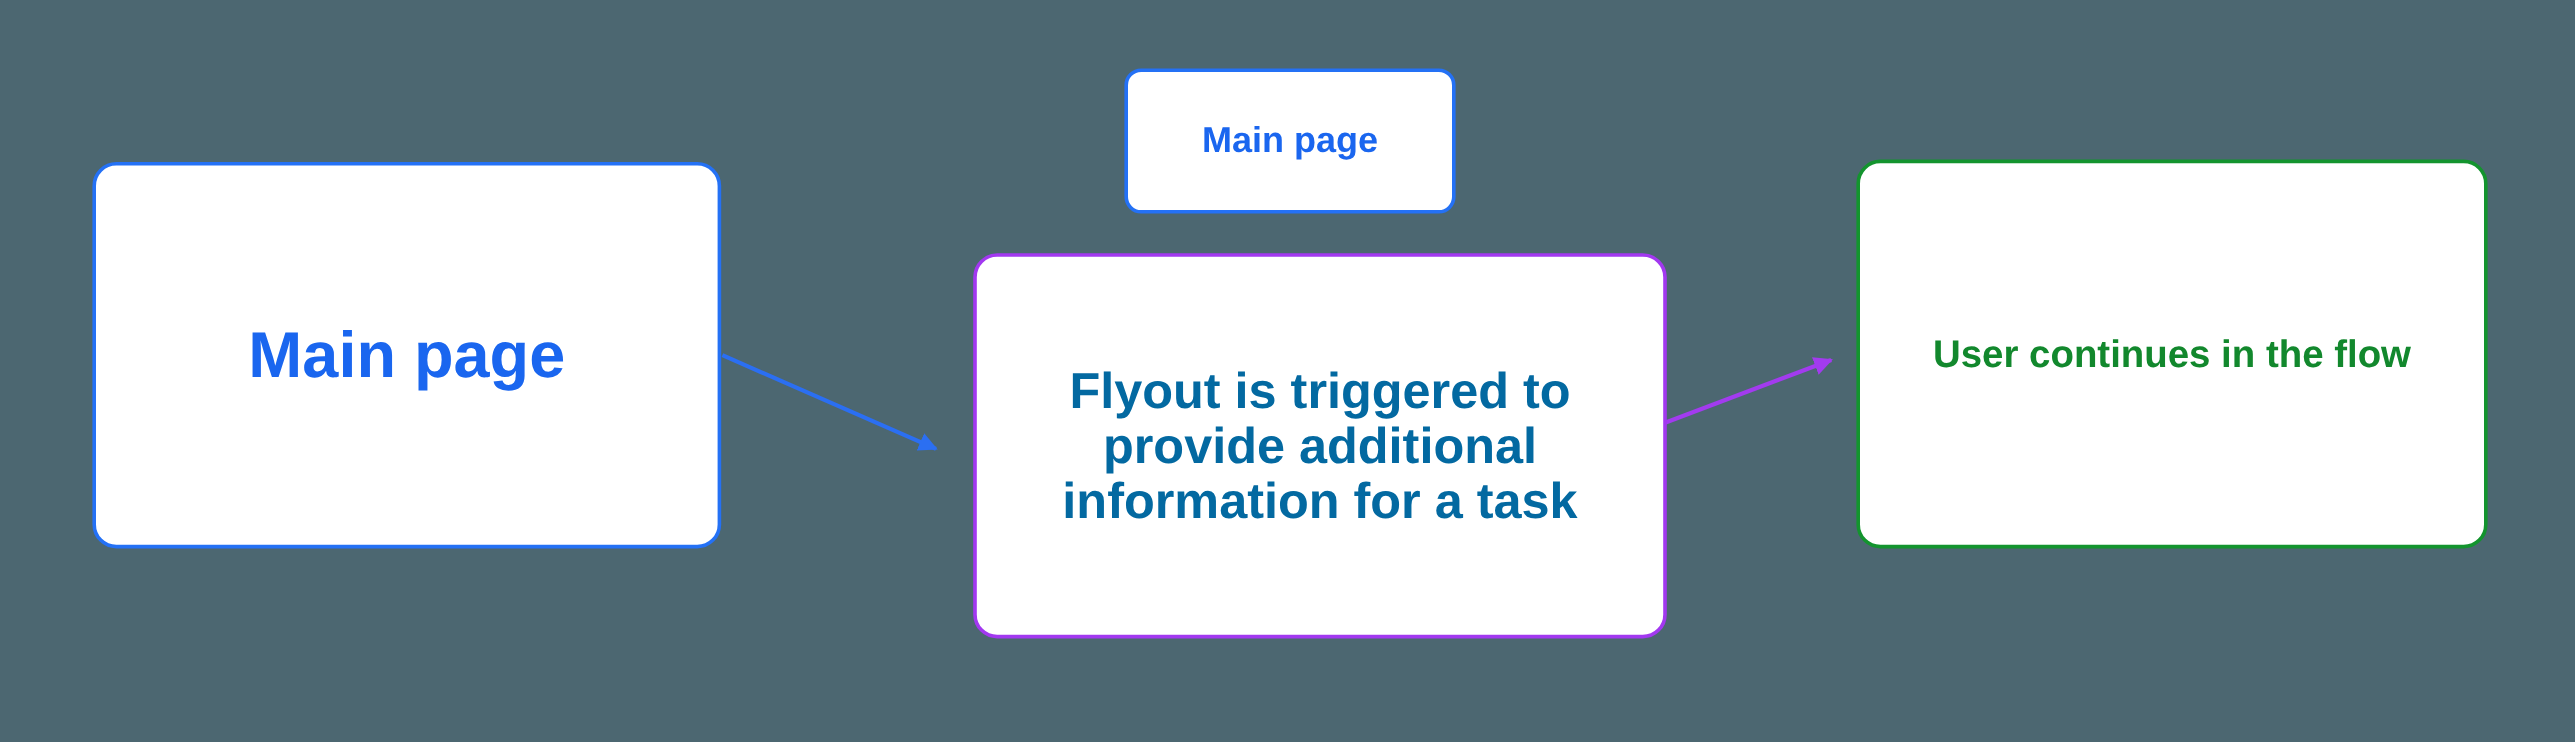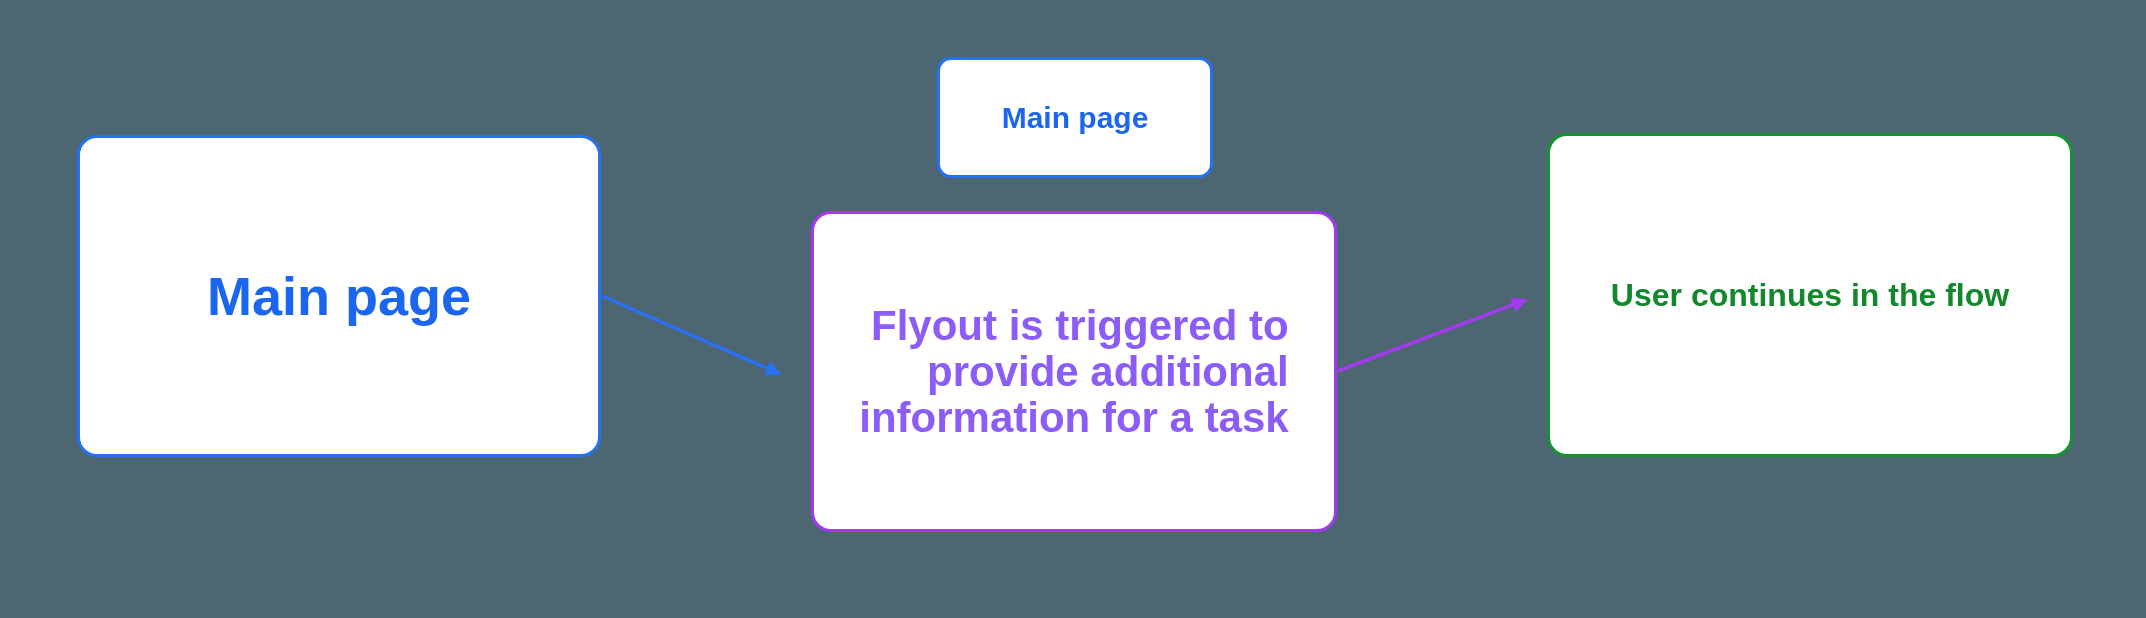--- a/index.html
+++ b/index.html
@@ -43,28 +43,27 @@
     width: 276px;
     height: 121px;
     border: 3px solid #2471F5;
     border-radius: 14px;
     color: #1A66EF;
     font-size: 30px;
   }
   #node-flyout {
     left: 811px;
     top: 211px;
-    width: 526px;
+    width: 578px;
     height: 321px;
     border: 3px solid #A238F0;
     border-radius: 20px;
-    color: #8b5cf6;
+    color: #0369a1;
     font-size: 42px;
     line-height: 46px;
-    text-align: right;
   }
   #node-user-continues {
     left: 1547px;
     top: 133px;
     width: 526px;
     height: 324px;
     border: 3px solid #13942E;
     border-radius: 20px;
     color: #12882D;
     font-size: 32px;

